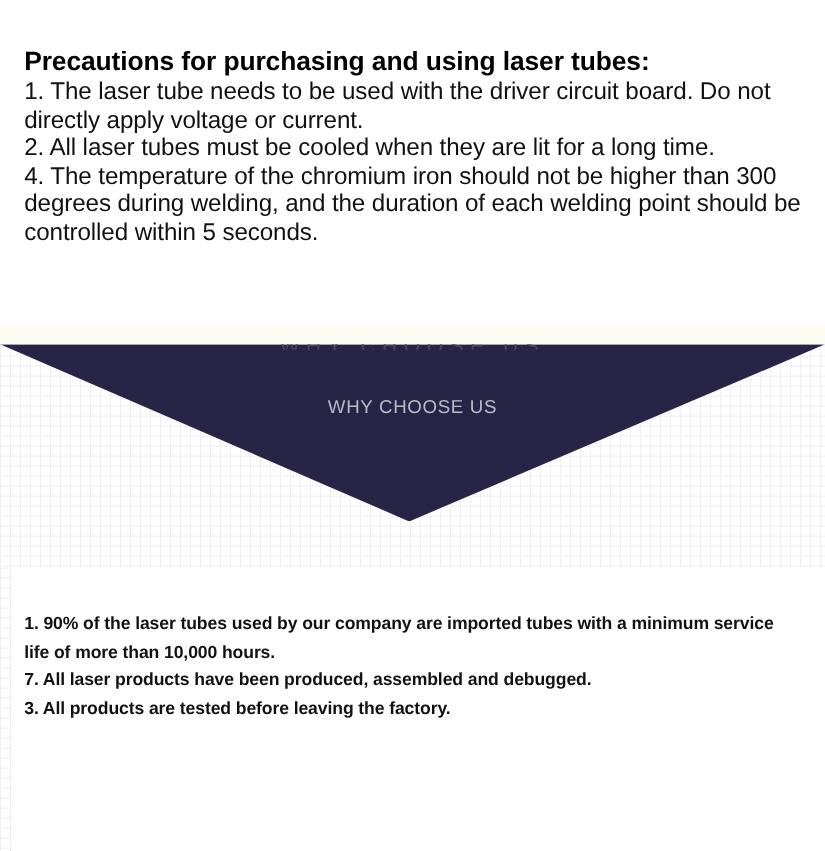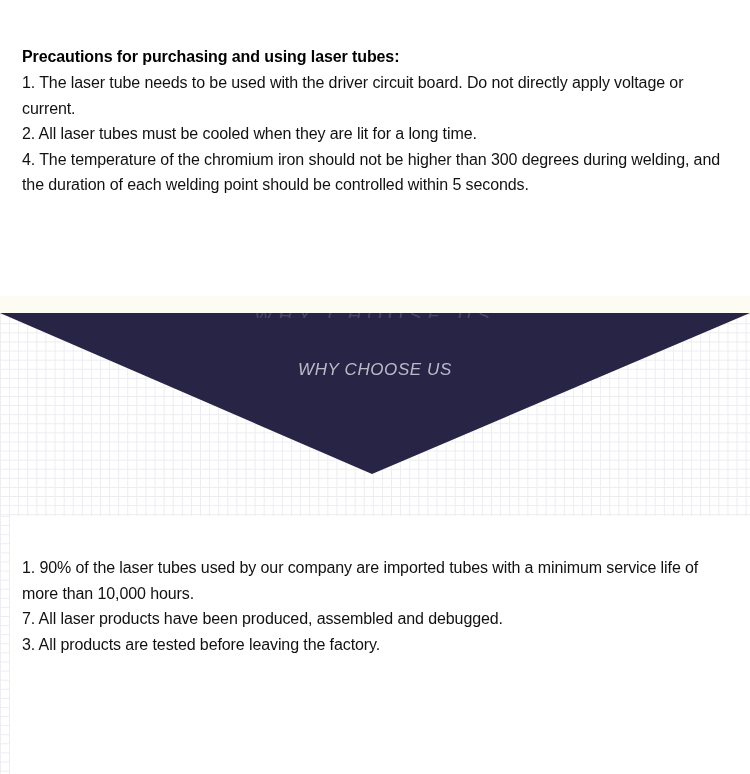--- a/index.html
+++ b/index.html
@@ -21,46 +21,45 @@
     position: absolute;
     left: 0;
     top: 0;
     width: 750px;
     height: 296px;
     background: #ffffff;
     box-sizing: border-box;
     padding: 44px 22px 0 22px;
   }
   .precautions-title {
-    font-size: 16px;
+    font-size: 24px;
     font-weight: bold;
     color: #000000;
     line-height: 25px;
     letter-spacing: -0.1px;
     margin: 0 0 1px 0;
   }
   .precautions-list {
-    font-size: 16px;
+    font-size: 22px;
     color: #111111;
     line-height: 25.5px;
     letter-spacing: -0.1px;
   }
   .precautions-list p {
     margin: 0;
   }
 
   
   .banner-section {
     position: absolute;
     left: 0;
     top: 296px;
     width: 750px;
     height: 220px;
     overflow: hidden;
-    font-style: italic;
   }
   .banner-grid {
     position: absolute;
     inset: 0;
     background-color: #ffffff;
     background-image:
       linear-gradient(to right, #e9e9ef 1px, transparent 1px),
       linear-gradient(to bottom, #e9e9ef 1px, transparent 1px);
     background-size: 9.1px 9.1px;
     opacity: 0.85;
@@ -131,20 +130,21 @@
   }
   .advantages-list {
     position: absolute;
     left: 22px;
     top: 39px;
     width: 700px;
     font-size: 16px;
     color: #111111;
     line-height: 25.5px;
     letter-spacing: -0.1px;
+    font-weight: bold;
   }
   .advantages-list p {
     margin: 0;
   }
 </style>
 </head>
 <body>
 
 <section class="precautions-section">
   <h1 class="precautions-title">Precautions for purchasing and using laser tubes:</h1>

